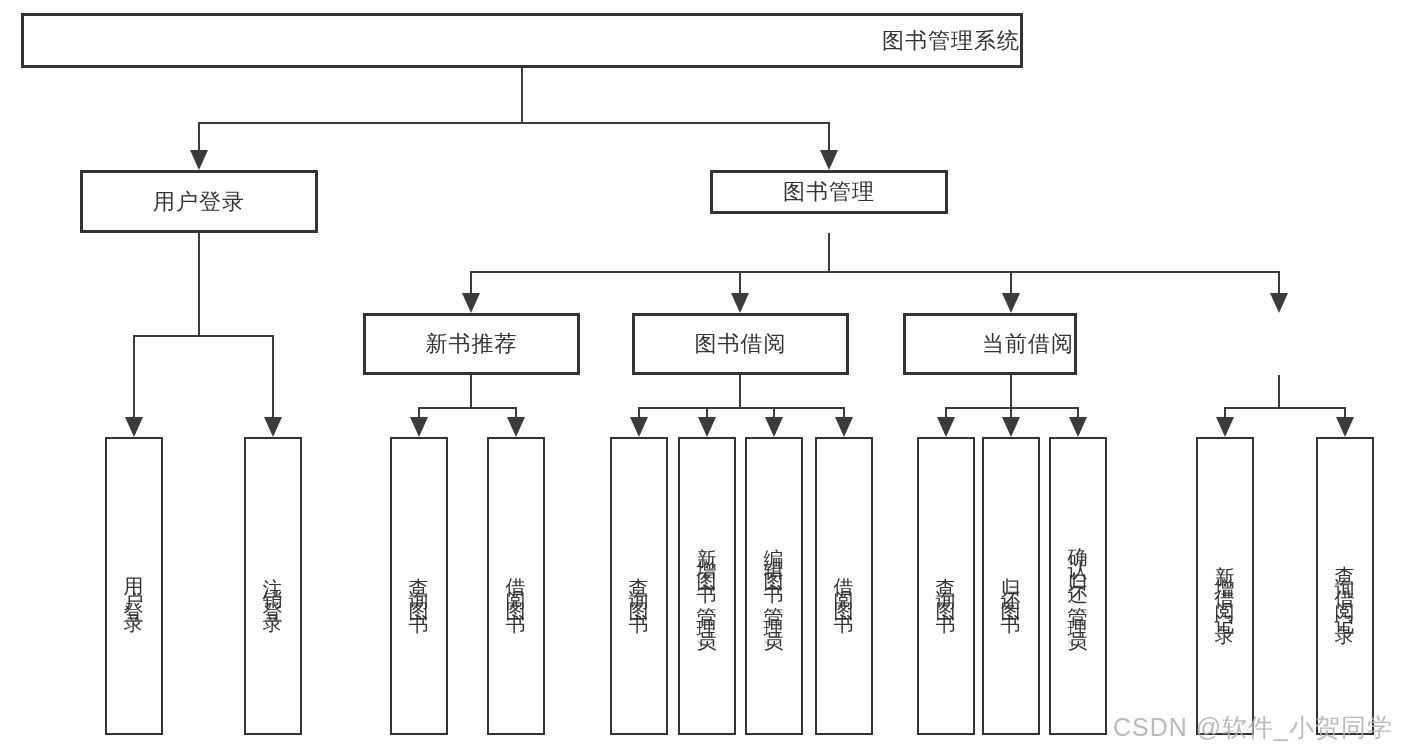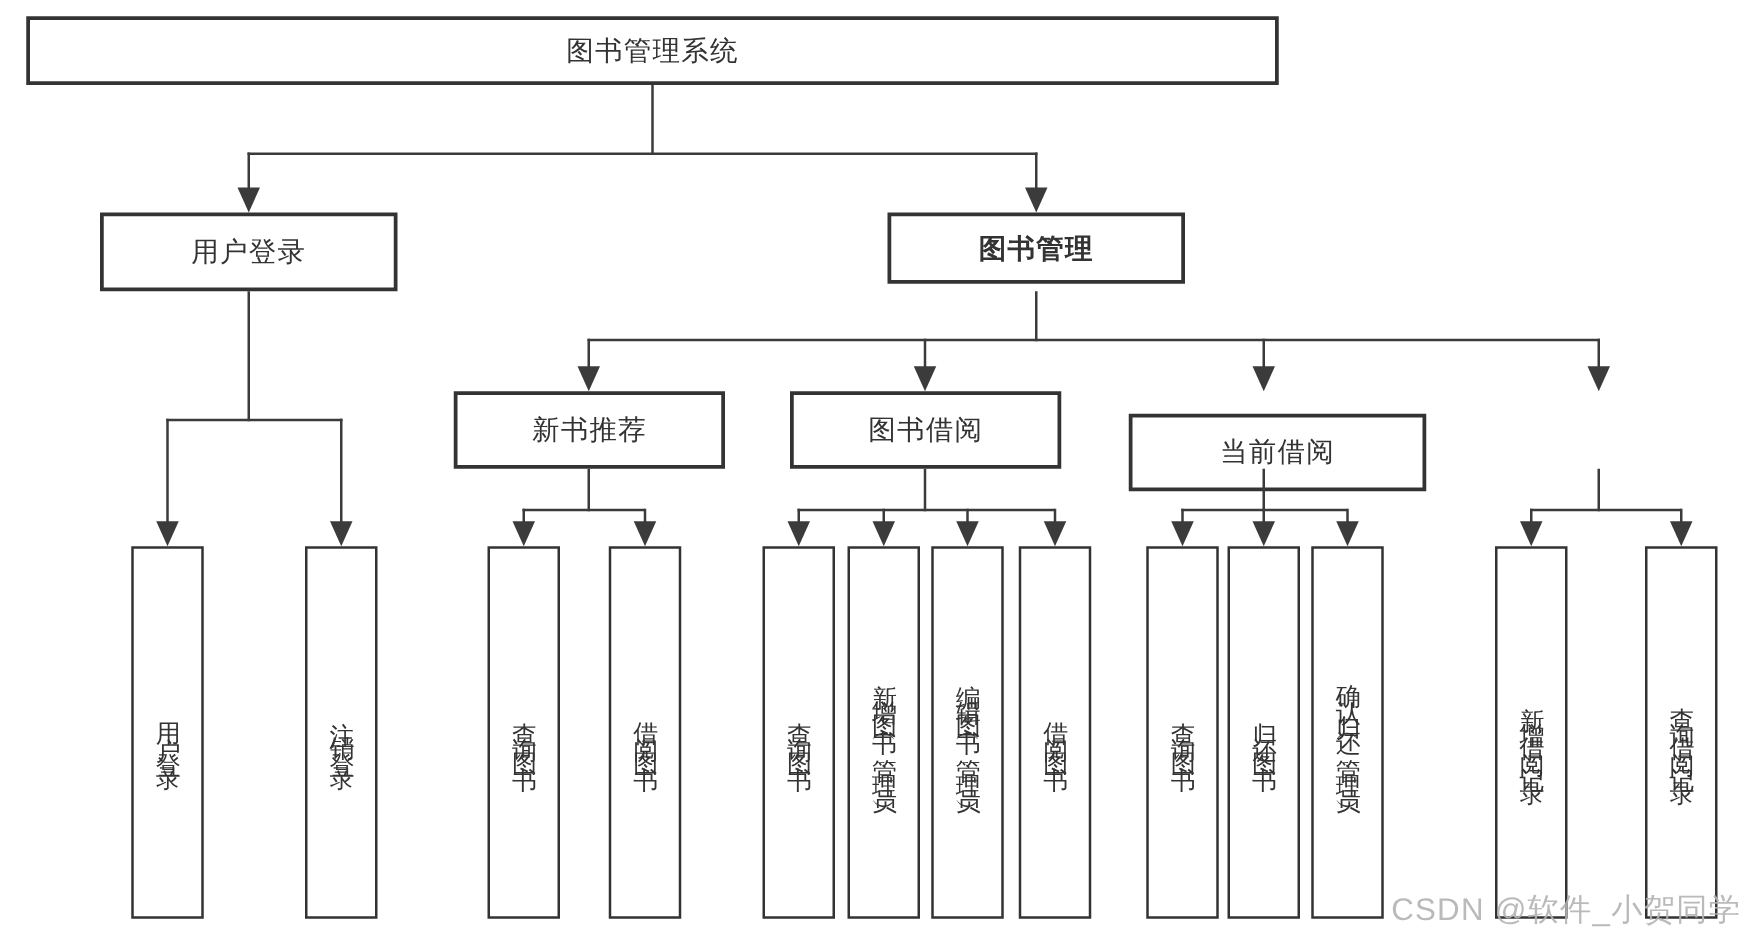--- a/index.html
+++ b/index.html
@@ -28,38 +28,38 @@
   .watermark{
     position:absolute;top:711px;right:12px;z-index:5;
     font-size:25px;color:rgba(178,178,178,0.9);letter-spacing:1px;white-space:nowrap;
   }
 </style>
 </head>
 <body>
 
 <div id="canvas">
 
-  <div class="box" style="left:21px;top:13px;width:1002px;height:55px;">
+  <div class="box" style="left:21px;top:13px;width:1002px;height:55px;justify-content:flex-end;">
     <span>图书管理系统</span>
   </div>
 
   <div class="box" style="left:80px;top:170px;width:238px;height:63px;">
     <span>用户登录</span>
   </div>
-  <div class="box" style="left:710px;top:170px;width:238px;height:57px;font-weight:bold;">
+  <div class="box" style="left:710px;top:170px;width:238px;height:44px;">
     <span>图书管理</span>
   </div>
 
   <div class="box" style="left:632px;top:313px;width:217px;height:62px;">
     <span>图书借阅</span>
   </div>
   <div class="box" style="left:363px;top:313px;width:217px;height:62px;">
     <span>新书推荐</span>
   </div>
-  <div class="box" style="left:903px;top:331px;width:238px;height:62px;">
+  <div class="box" style="left:903px;top:313px;width:174px;height:62px;justify-content:flex-end;">
     <span>当前借阅</span>
   </div>
 
   <div class="leaf" style="left:105px;">用户登录</div>
   <div class="leaf" style="left:244px;">注销登录</div>
 
   <div class="leaf" style="left:390px;">查询图书</div>
   <div class="leaf" style="left:487px;">借阅图书</div>
 
   <div class="leaf" style="left:610px;">查询图书</div>

